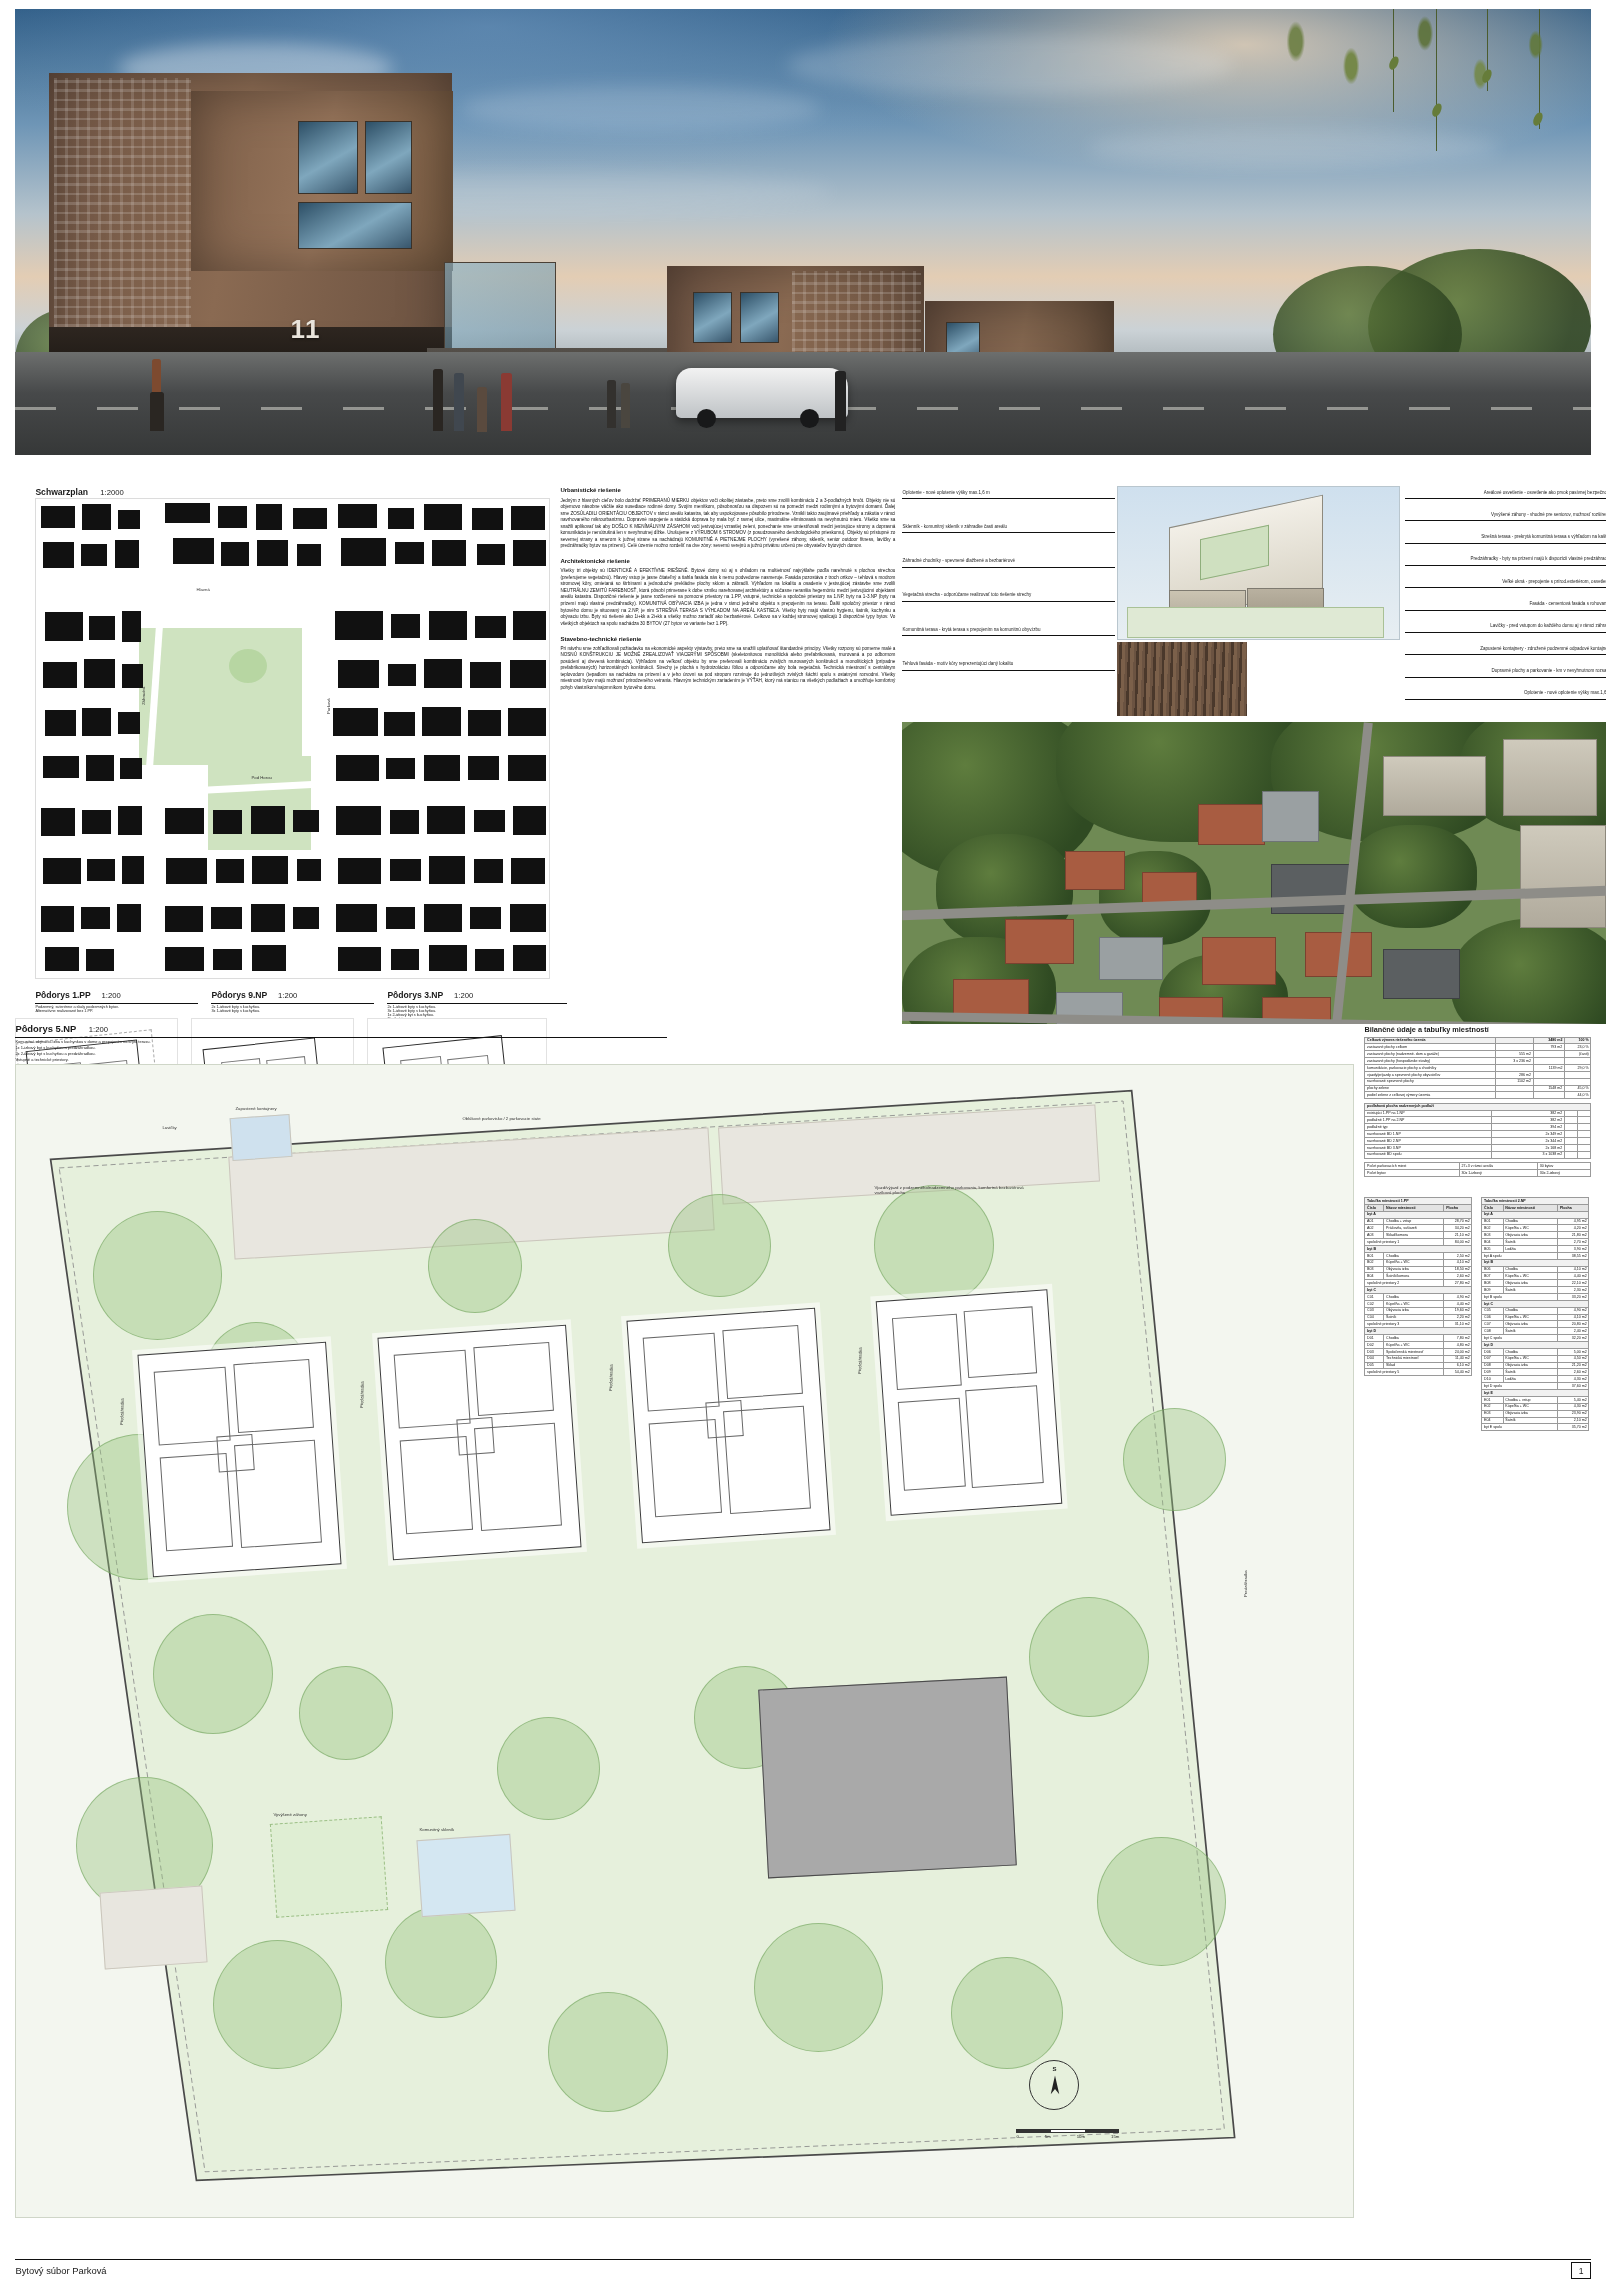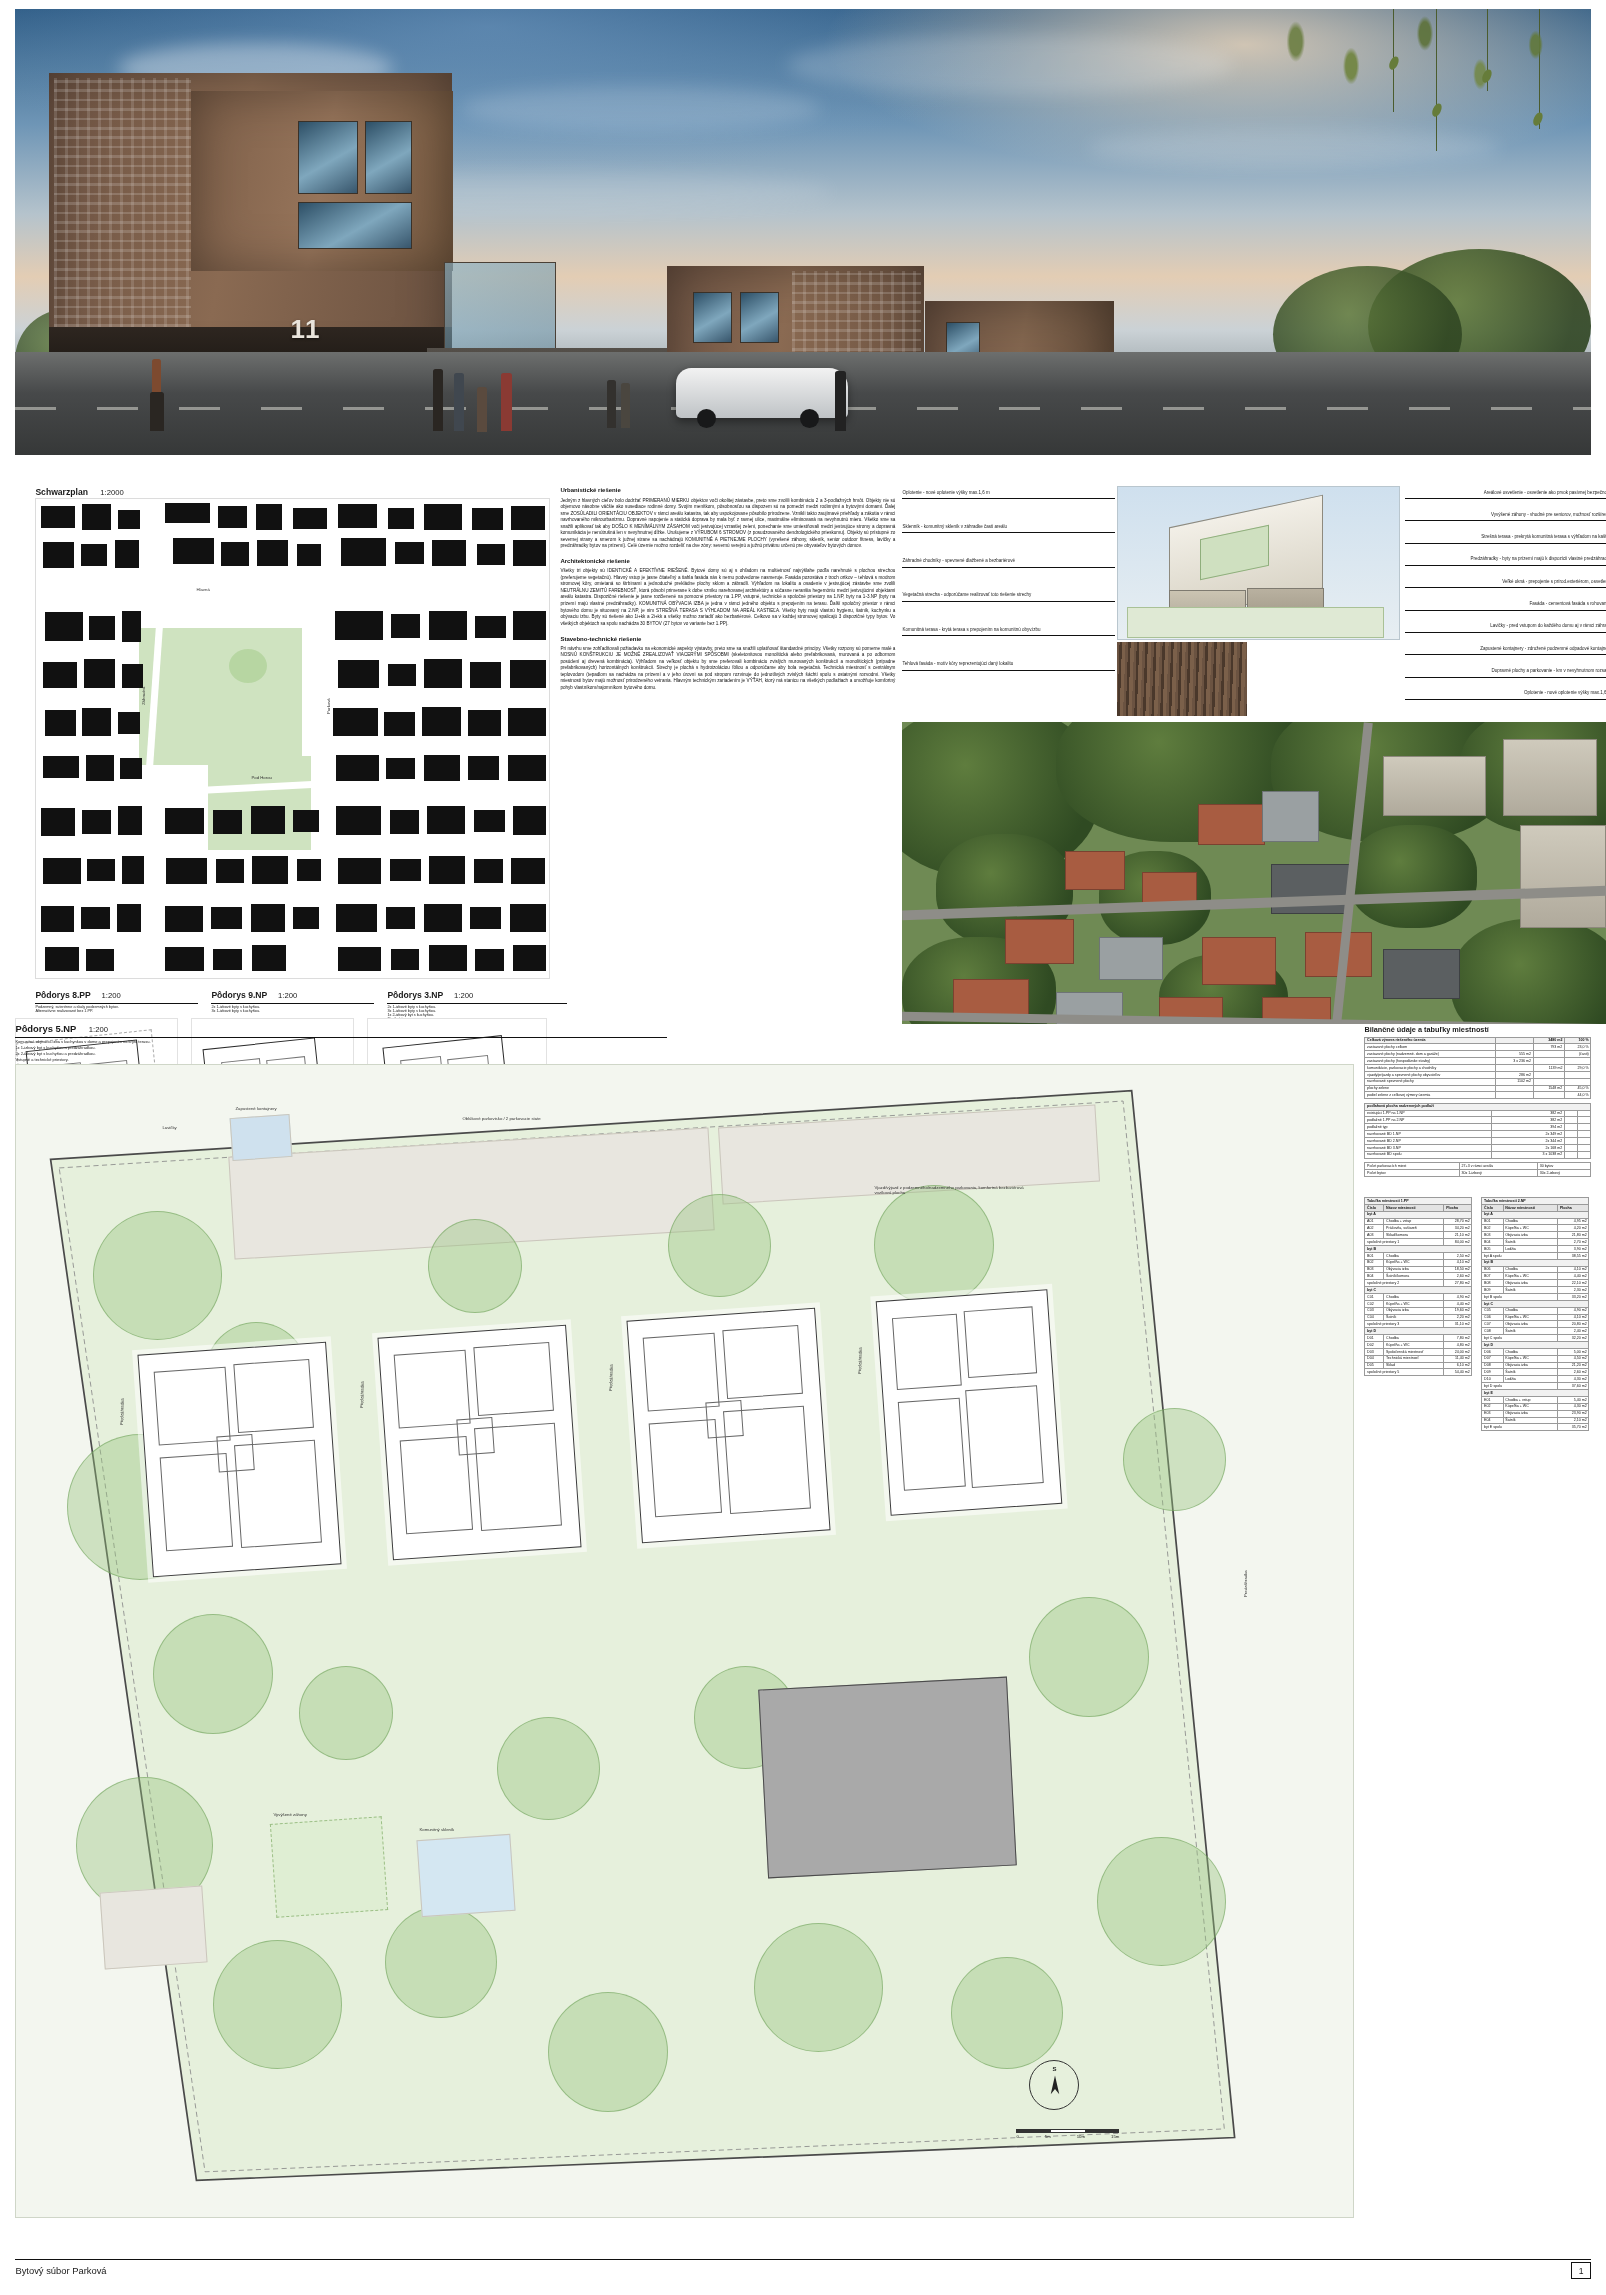--- a/index.html
+++ b/index.html
@@ -483,21 +483,21 @@
     <div class="a-roof grey" style="left:154px;top:270px;width:67px;height:34px;"></div>
     <div class="a-roof" style="left:257px;top:275px;width:64px;height:31px;"></div>
     <div class="a-roof" style="left:360px;top:275px;width:69px;height:29px;"></div>
     <div class="a-road" style="left:0;top:176px;width:709px;height:10.3px;transform:rotate(-2deg);"></div>
     <div class="a-road" style="left:0;top:296px;width:709px;height:8.6px;transform:rotate(1deg);"></div>
     <div class="a-road" style="left:446px;top:0;width:9.4px;height:302px;transform:rotate(6deg);"></div>
   </div>
 
   <div class="plans">
     <div style="position:absolute;left:0;top:0;width:163px;">
-      <span class="sec-title">Pôdorys 8.PP</span>
+      <span class="sec-title">Pôdorys 1.PP</span>
       <span class="sec-scale" style="margin-left:6.9px;">1:200</span>
       <div class="rule"></div>
       <div style="font-size:3.8px;margin-top:1.7px;">Podzemný, suterénne a skaly podzemných bytov.</div>
       <div style="font-size:3.8px;">Alternatívne realizované bez 1.PP.</div>
     </div>
     <div style="position:absolute;left:176px;top:0;width:163px;">
       <span class="sec-title">Pôdorys 9.NP</span>
       <span class="sec-scale" style="margin-left:6.9px;">1:200</span>
       <div class="rule"></div>
       <div style="font-size:3.8px;margin-top:1.7px;">2x 1-izbové byty s kuchyňou.</div>

